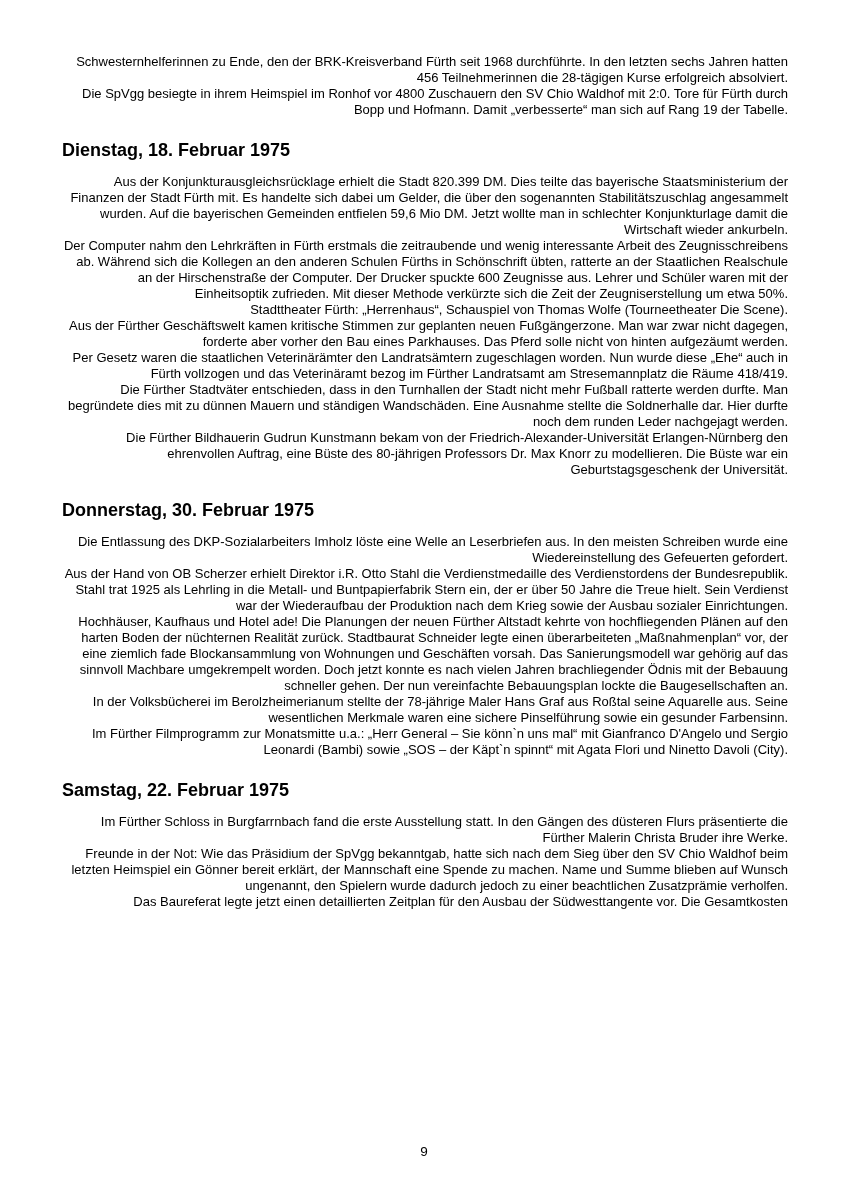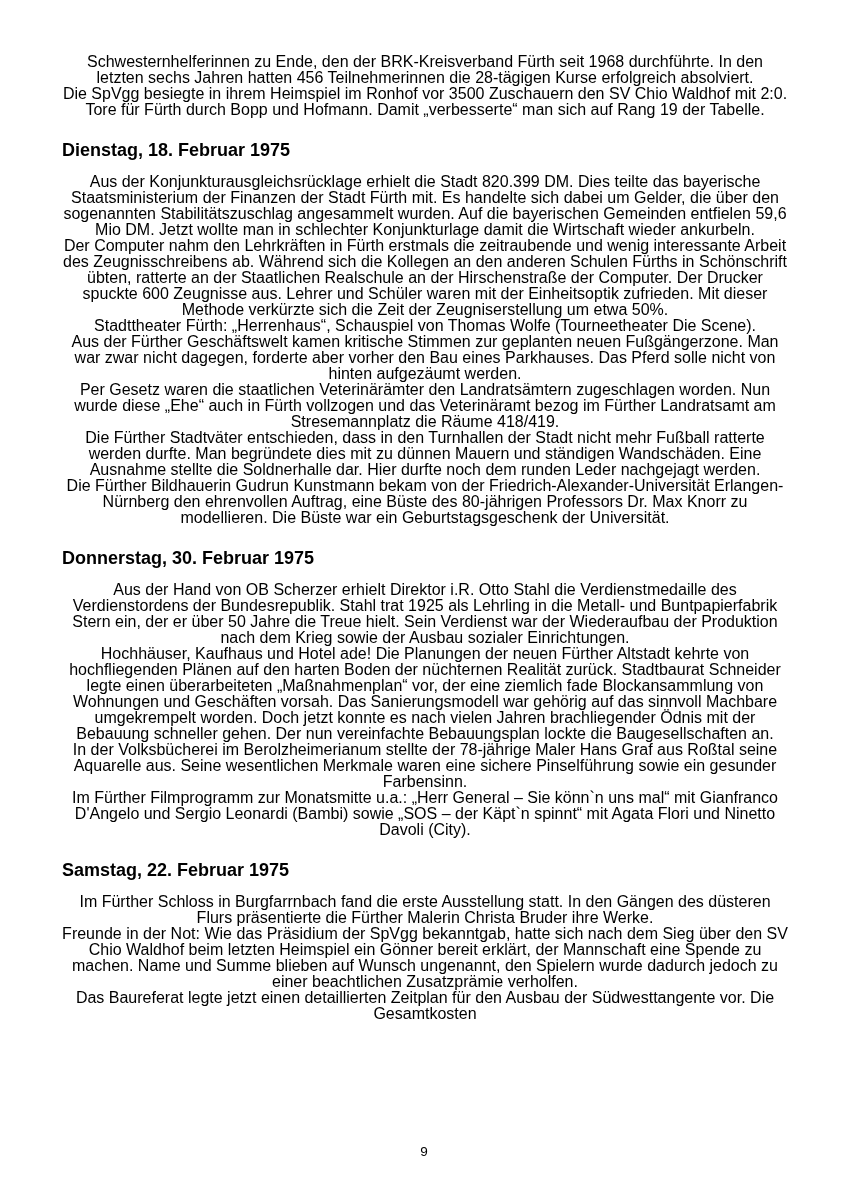--- a/index.html
+++ b/index.html
@@ -11,23 +11,23 @@
     color: #000000;
     font-family: "Liberation Sans", sans-serif;
     position: relative;
     overflow: hidden;
   }
   .doc {
     padding: 54px 60px 0 62px;
   }
   .doc p.paragraph {
     margin: 0;
-    font-size: 16px;
+    font-size: 13px;
     line-height: 16px;
-    text-align: center;
+    text-align: right;
   }
   .doc h2.heading {
     margin: 24px 0 16px 0;
     font-size: 18px;
     line-height: 16px;
     font-weight: bold;
   }
   .page-number {
     position: absolute;
     bottom: 40px;
@@ -37,30 +37,31 @@
     font-size: 13.5px;
     line-height: 16px;
   }
 </style>
 </head>
 <body>
 
 <div class="page">
   <div class="doc">
       <p class="paragraph">Schwesternhelferinnen zu Ende, den der BRK-Kreisverband Fürth seit 1968 durchführte. In den letzten sechs Jahren hatten 456 Teilnehmerinnen die 28-tägigen Kurse erfolgreich absolviert.</p>
-      <p class="paragraph">Die SpVgg besiegte in ihrem Heimspiel im Ronhof vor 3500 Zuschauern den SV Chio Waldhof mit 2:0. Tore für Fürth durch Bopp und Hofmann. Damit „verbesserte“ man sich auf Rang 19 der Tabelle.</p>
+      <p class="paragraph">Die SpVgg besiegte in ihrem Heimspiel im Ronhof vor 4800 Zuschauern den SV Chio Waldhof mit 2:0. Tore für Fürth durch Bopp und Hofmann. Damit „verbesserte“ man sich auf Rang 19 der Tabelle.</p>
       <h2 class="heading">Dienstag, 18. Februar 1975</h2>
       <p class="paragraph">Aus der Konjunkturausgleichsrücklage erhielt die Stadt 820.399 DM. Dies teilte das bayerische Staatsministerium der Finanzen der Stadt Fürth mit. Es handelte sich dabei um Gelder, die über den sogenannten Stabilitätszuschlag angesammelt wurden. Auf die bayerischen Gemeinden entfielen 59,6 Mio DM. Jetzt wollte man in schlechter Konjunkturlage damit die Wirtschaft wieder ankurbeln.</p>
       <p class="paragraph">Der Computer nahm den Lehrkräften in Fürth erstmals die zeitraubende und wenig interessante Arbeit des Zeugnisschreibens ab. Während sich die Kollegen an den anderen Schulen Fürths in Schönschrift übten, ratterte an der Staatlichen Realschule an der Hirschenstraße der Computer. Der Drucker spuckte 600 Zeugnisse aus. Lehrer und Schüler waren mit der Einheitsoptik zufrieden. Mit dieser Methode verkürzte sich die Zeit der Zeugniserstellung um etwa 50%.</p>
       <p class="paragraph">Stadttheater Fürth: „Herrenhaus“, Schauspiel von Thomas Wolfe (Tourneetheater Die Scene).</p>
       <p class="paragraph">Aus der Fürther Geschäftswelt kamen kritische Stimmen zur geplanten neuen Fußgängerzone. Man war zwar nicht dagegen, forderte aber vorher den Bau eines Parkhauses. Das Pferd solle nicht von hinten aufgezäumt werden.</p>
       <p class="paragraph">Per Gesetz waren die staatlichen Veterinärämter den Landratsämtern zugeschlagen worden. Nun wurde diese „Ehe“ auch in Fürth vollzogen und das Veterinäramt bezog im Fürther Landratsamt am Stresemannplatz die Räume 418/419.</p>
       <p class="paragraph">Die Fürther Stadtväter entschieden, dass in den Turnhallen der Stadt nicht mehr Fußball ratterte werden durfte. Man begründete dies mit zu dünnen Mauern und ständigen Wandschäden. Eine Ausnahme stellte die Soldnerhalle dar. Hier durfte noch dem runden Leder nachgejagt werden.</p>
       <p class="paragraph">Die Fürther Bildhauerin Gudrun Kunstmann bekam von der Friedrich-Alexander-Universität Erlangen-Nürnberg den ehrenvollen Auftrag, eine Büste des 80-jährigen Professors Dr. Max Knorr zu modellieren. Die Büste war ein Geburtstagsgeschenk der Universität.</p>
       <h2 class="heading">Donnerstag, 30. Februar 1975</h2>
+      <p class="paragraph">Die Entlassung des DKP-Sozialarbeiters Imholz löste eine Welle an Leserbriefen aus. In den meisten Schreiben wurde eine Wiedereinstellung des Gefeuerten gefordert.</p>
       <p class="paragraph">Aus der Hand von OB Scherzer erhielt Direktor i.R. Otto Stahl die Verdienstmedaille des Verdienstordens der Bundesrepublik. Stahl trat 1925 als Lehrling in die Metall- und Buntpapierfabrik Stern ein, der er über 50 Jahre die Treue hielt. Sein Verdienst war der Wiederaufbau der Produktion nach dem Krieg sowie der Ausbau sozialer Einrichtungen.</p>
       <p class="paragraph">Hochhäuser, Kaufhaus und Hotel ade! Die Planungen der neuen Fürther Altstadt kehrte von hochfliegenden Plänen auf den harten Boden der nüchternen Realität zurück. Stadtbaurat Schneider legte einen überarbeiteten „Maßnahmenplan“ vor, der eine ziemlich fade Blockansammlung von Wohnungen und Geschäften vorsah. Das Sanierungsmodell war gehörig auf das sinnvoll Machbare umgekrempelt worden. Doch jetzt konnte es nach vielen Jahren brachliegender Ödnis mit der Bebauung schneller gehen. Der nun vereinfachte Bebauungsplan lockte die Baugesellschaften an.</p>
       <p class="paragraph">In der Volksbücherei im Berolzheimerianum stellte der 78-jährige Maler Hans Graf aus Roßtal seine Aquarelle aus. Seine wesentlichen Merkmale waren eine sichere Pinselführung sowie ein gesunder Farbensinn.</p>
       <p class="paragraph">Im Fürther Filmprogramm zur Monatsmitte u.a.: „Herr General – Sie könn`n uns mal“ mit Gianfranco D'Angelo und Sergio Leonardi (Bambi) sowie „SOS – der Käpt`n spinnt“ mit Agata Flori und Ninetto Davoli (City).</p>
       <h2 class="heading">Samstag, 22. Februar 1975</h2>
       <p class="paragraph">Im Fürther Schloss in Burgfarrnbach fand die erste Ausstellung statt. In den Gängen des düsteren Flurs präsentierte die Fürther Malerin Christa Bruder ihre Werke.</p>
       <p class="paragraph">Freunde in der Not: Wie das Präsidium der SpVgg bekanntgab, hatte sich nach dem Sieg über den SV Chio Waldhof beim letzten Heimspiel ein Gönner bereit erklärt, der Mannschaft eine Spende zu machen. Name und Summe blieben auf Wunsch ungenannt, den Spielern wurde dadurch jedoch zu einer beachtlichen Zusatzprämie verholfen.</p>
       <p class="paragraph">Das Baureferat legte jetzt einen detaillierten Zeitplan für den Ausbau der Südwesttangente vor. Die Gesamtkosten</p>
     </div>
   <div class="page-number">9</div>

